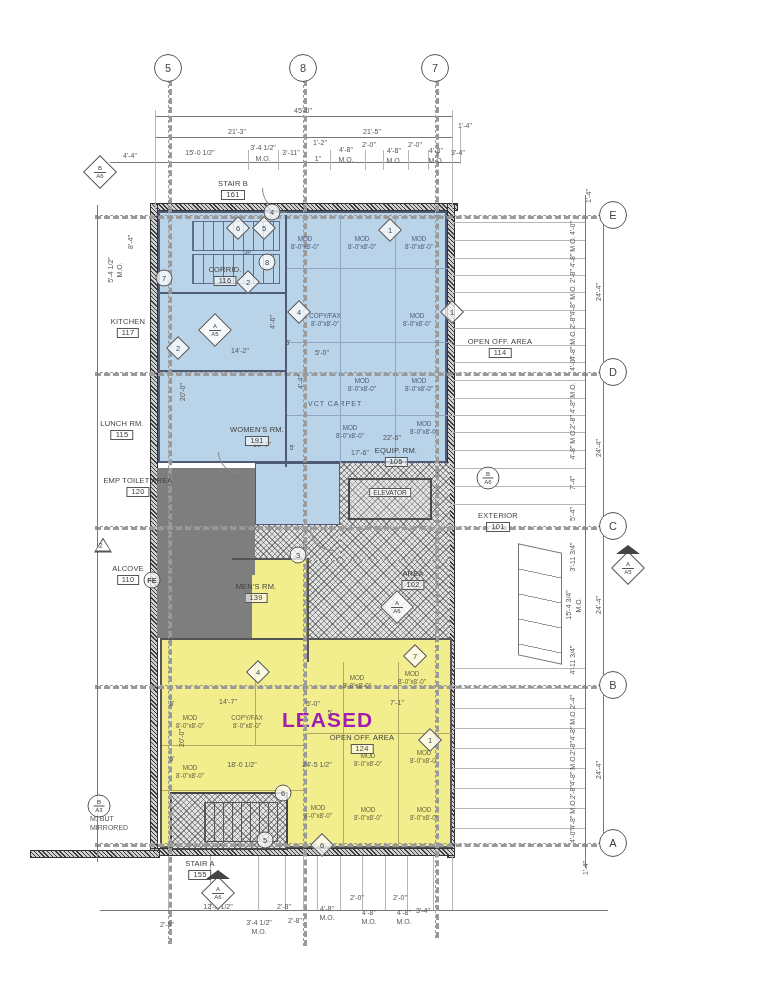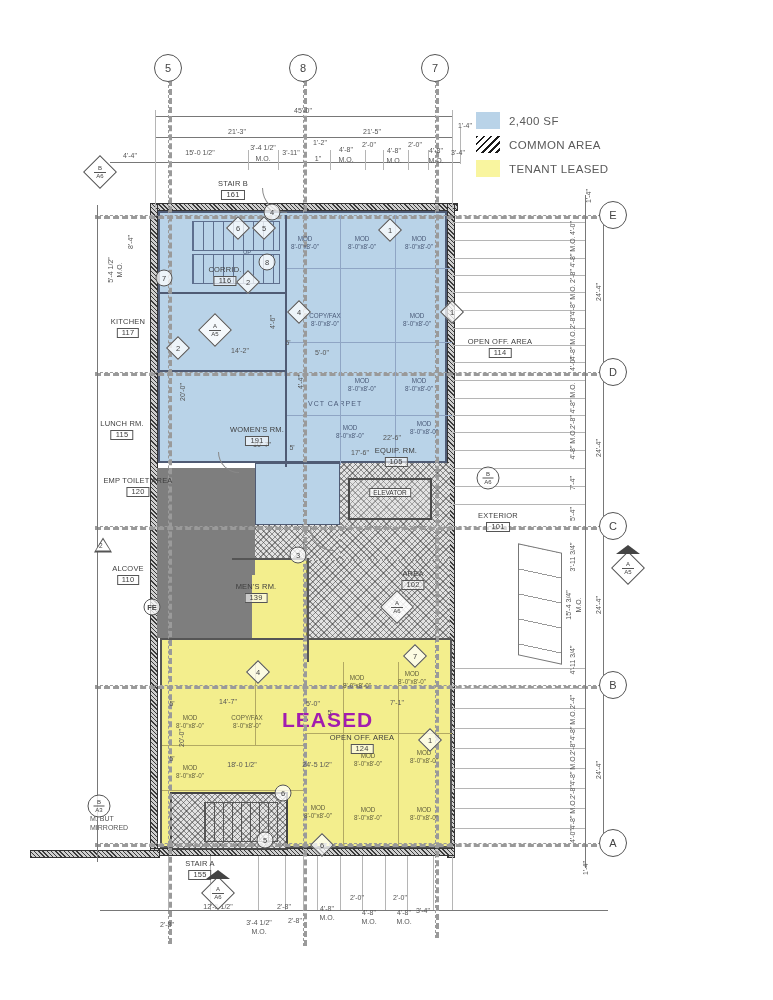--- a/index.html
+++ b/index.html
@@ -91,34 +91,20 @@
   <div class="stair" style="left:204px;top:802px;width:72px;height:38px;border-color:#555;background:repeating-linear-gradient(90deg,#555 0 1px,transparent 1px 9px);"></div>
   <div class="elevbox" id="elevator" style="left:348px;top:478px;width:84px;height:42px;">
     <span class="elabel">ELEVATOR</span>
   </div>
   <div class="extstair" style="left:518px;top:548px;width:42px;height:110px;"></div>
 
   <div class="arc" style="left:262px;top:188px;width:24px;height:24px;"></div>
   <div class="arc" style="left:310px;top:528px;width:22px;height:22px;"></div>
   <div class="arc" style="left:218px;top:452px;width:20px;height:20px;"></div>
 
-  <div id="legend">
-    <div class="lrow">
-      <div class="swatch" id="sw-sf" style="background: rgb(185, 211, 232);"></div>
-      <div class="ltext">2,400 SF</div>
-    </div>
-    <div class="lrow">
-      <div class="swatch" id="sw-common"></div>
-      <div class="ltext">COMMON AREA</div>
-    </div>
-    <div class="lrow">
-      <div class="swatch" id="sw-leased" style="background: rgb(249, 245, 159);"></div>
-      <div class="ltext">TENANT LEASED</div>
-    </div>
-  </div>
 
   <div id="leased" style="color: #a21caf; margin-left: 20px;">LEASED</div>
   <div id="vct">VCT CARPET</div>
   <div id="upnote">UP</div>
   <div id="mirror">
     <div>M. BUT</div>
     <div>MIRRORED</div>
   </div>
 
   <div id="gen"></div>
@@ -422,21 +408,21 @@
     <div class="tagd2" style="left: 215px; top: 330px;">
       <div class="inner">
         <span>A</span>
         <span class="b2">A5</span>
       </div>
     </div>
     <div class="tagtri" style="left: 103px; top: 545px;">
       <i></i>
       <span>2</span>
     </div>
-    <div class="tagc" style="left: 152px; top: 607px; font-weight: bold;">FE</div>
+    <div class="tagc" style="left: 152px; top: 580px; font-weight: bold;">FE</div>
     <div class="tagc" style="left: 272px; top: 212px;">4</div>
     <div class="tagc" style="left: 267px; top: 262px;">8</div>
     <div class="tagc" style="left: 164px; top: 278px;">7</div>
     <div class="tagc" style="left: 298px; top: 555px;">3</div>
     <div class="tagc" style="left: 283px; top: 793px;">6</div>
     <div class="tagc" style="left: 265px; top: 840px;">5</div>
     <div class="tagd" style="left: 238px; top: 228px;">
       <span>6</span>
     </div>
     <div class="tagd" style="left: 264px; top: 228px;">

